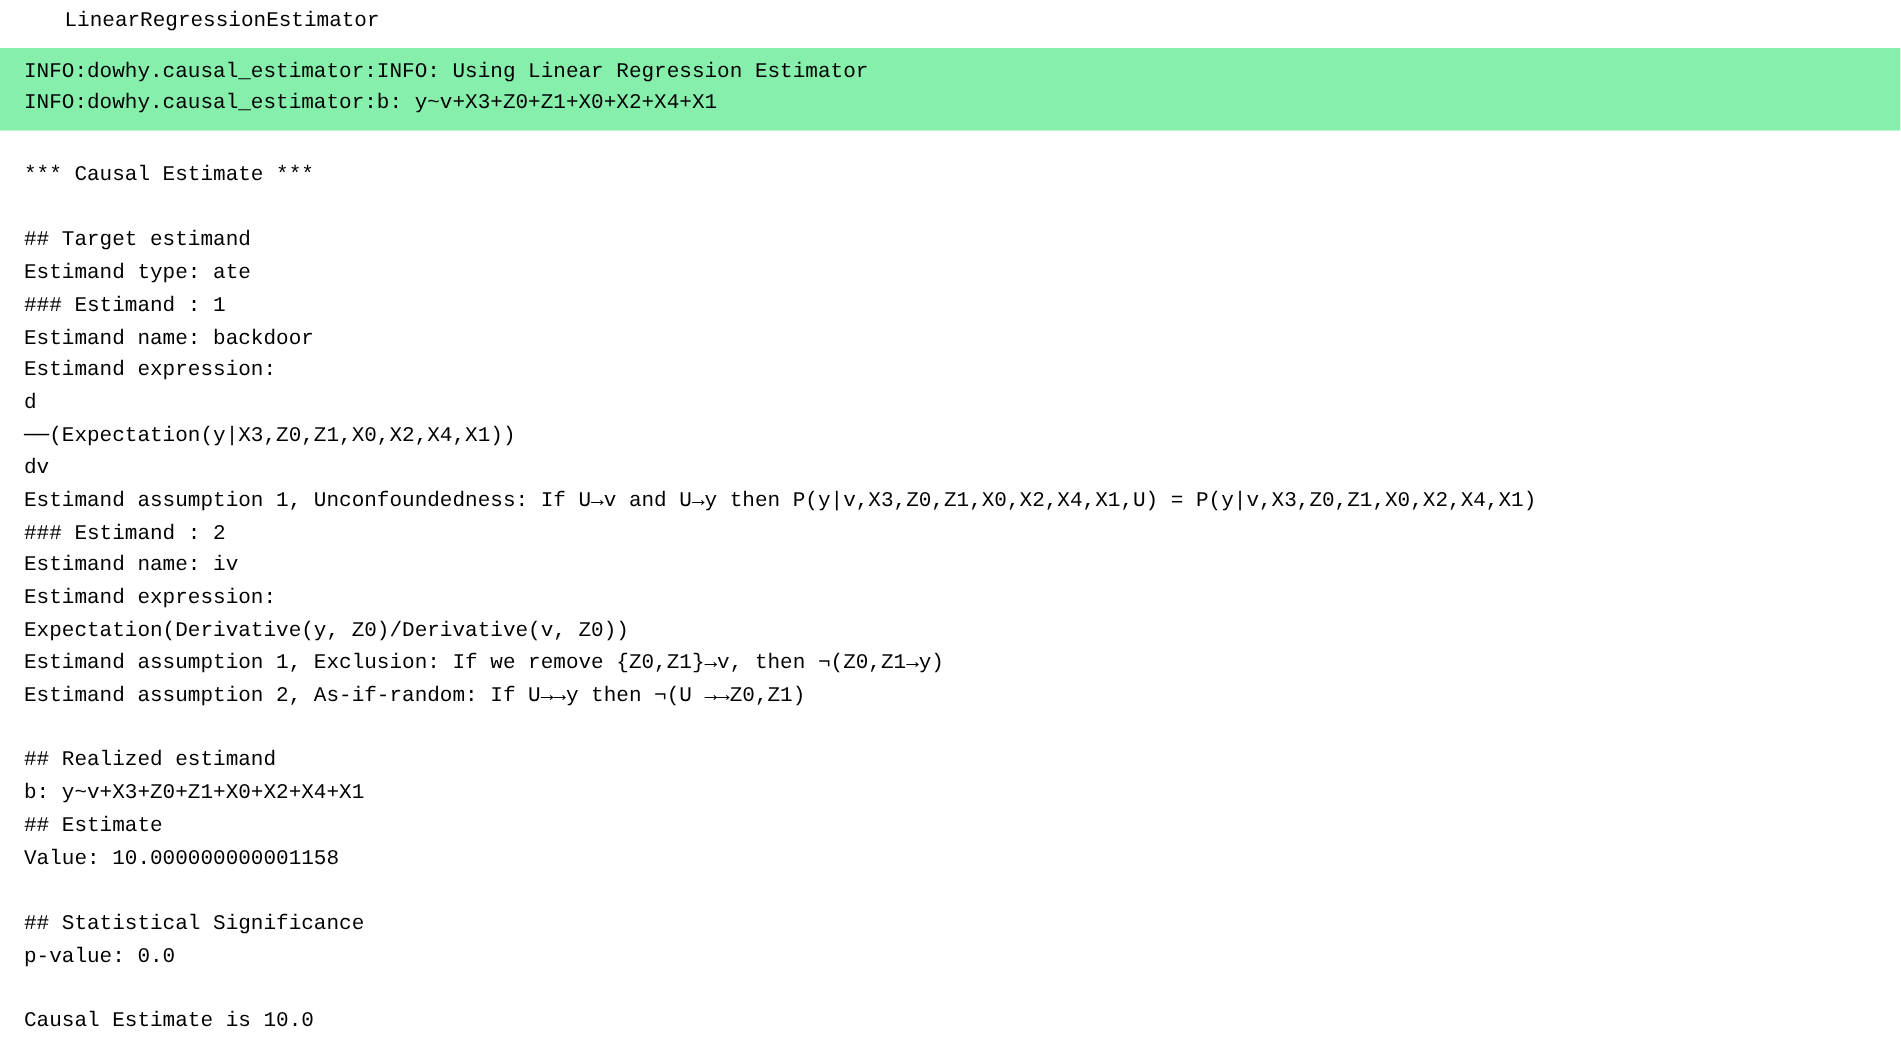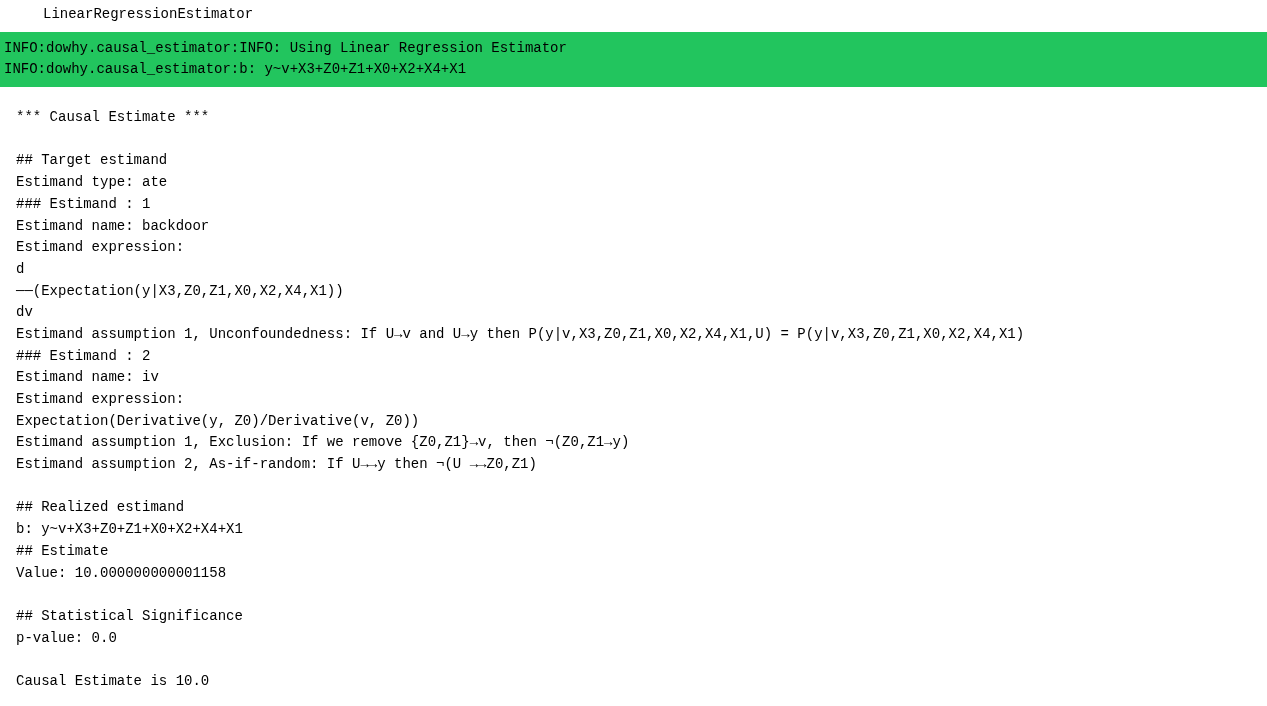--- a/index.html
+++ b/index.html
@@ -13,22 +13,22 @@
       line-height: 1.55;
       background: #ffffff;
       color: #000000;
     }
     .title-line {
       padding: 4px 16px 6px 16px;
       white-space: pre;
       margin-left: 27px;
     }
     .info-block {
-      background-color: #22c55e;
-      padding: 6px 4px;
+      background-color: #86efac;
+      padding: 6px 16px;
       white-space: pre;
       font-family: Liberation Mono, monospace;
     }
     .output-block {
       padding: 20px 16px;
       white-space: pre;
     }
   </style>
 </head>
 <body>

